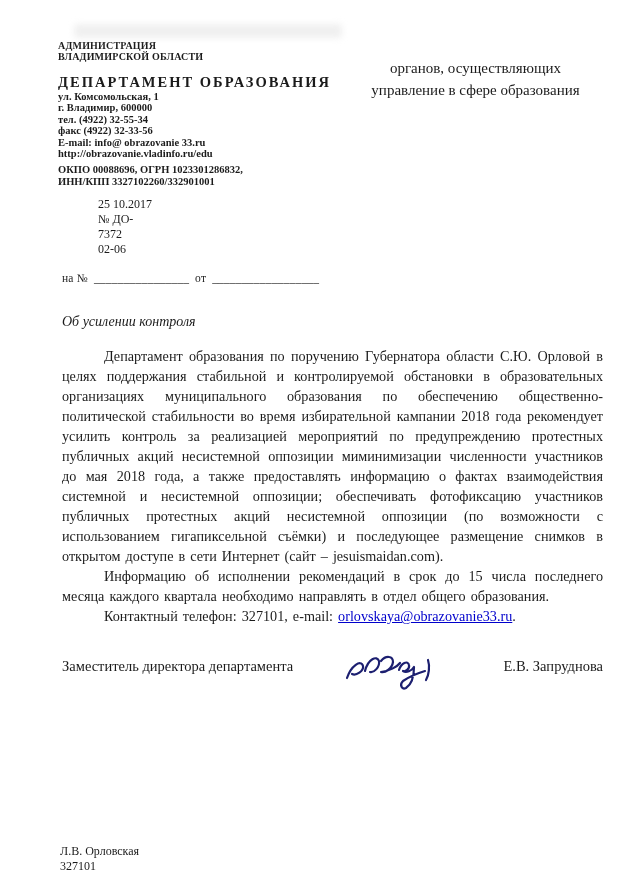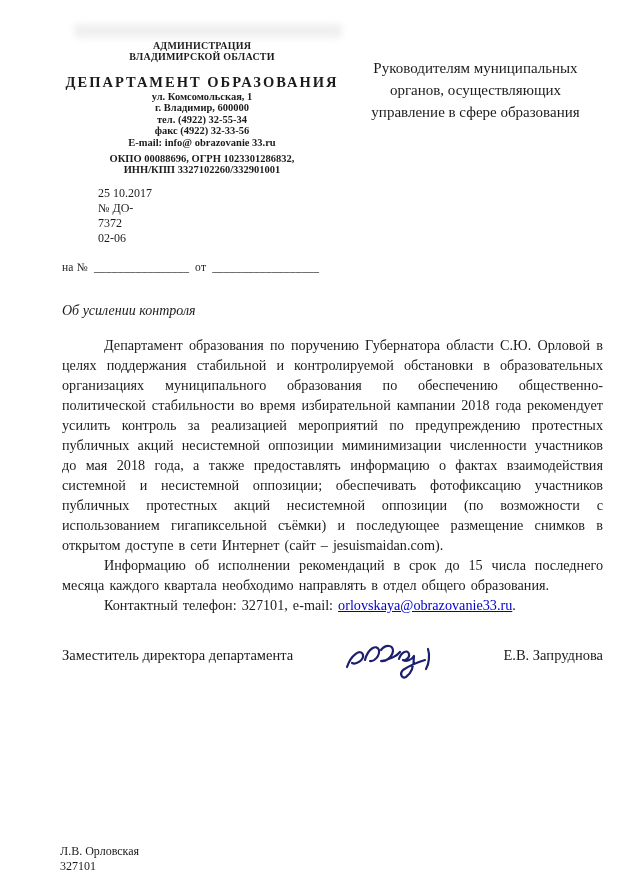--- a/index.html
+++ b/index.html
@@ -7,21 +7,21 @@
   .page {
     width: 619px; height: 878px; position: relative; overflow: hidden;
     background: #ffffff; color: #1b1b1b;
     font-family: "Liberation Serif", "DejaVu Serif", serif;
   }
   .artifact {
     position: absolute; top: 24px; left: 74px; width: 268px; height: 14px;
     background: #f0f0f0; filter: blur(3px); border-radius: 3px;
   }
   .header-row { display: flex; padding: 40px 14px 0 58px; }
-  .org-block { width: 288px; flex: none; text-align: center; font-weight: bold; font-family: Liberation Serif, serif; }
+  .org-block { width: 288px; flex: none; font-weight: bold; font-family: Liberation Serif, serif; }
   .org-top   { font-size: 10px; line-height: 11px; letter-spacing: 0.2px; }
   .org-name  { font-size: 14.5px; letter-spacing: 2px; margin-top: 12px; white-space: nowrap; }
   .org-addr  { font-size: 10.5px; line-height: 11.4px; }
   .org-reg   { font-size: 10.5px; line-height: 11.4px; margin-top: 5px; }
   .recipient { flex: 1; text-align: center; padding-top: 17px; font-size: 15px; line-height: 22px; }
 
   .ref-row  { padding: 10px 14px 0 62px; font-size: 12px; display: flex; align-items: baseline; flex-direction: column; }
   .ref-num  { margin-left: 36px; }
   .ref-num2 { margin-left: 14px; }
   .ref-code { margin-left: 18px; }
@@ -53,28 +53,28 @@
     <div class="org-block">
       <div class="org-top">АДМИНИСТРАЦИЯ</div>
       <div class="org-top">ВЛАДИМИРСКОЙ ОБЛАСТИ</div>
       <div class="org-name">ДЕПАРТАМЕНТ ОБРАЗОВАНИЯ</div>
       <div class="org-addr">
         <div>ул. Комсомольская, 1</div>
         <div>г. Владимир, 600000</div>
         <div>тел. (4922) 32-55-34</div>
         <div>факс (4922) 32-33-56</div>
         <div>E-mail: info@ obrazovanie 33.ru</div>
+        <div>http://obrazovanie.vladinfo.ru/edu</div>
       </div>
       <div class="org-reg">
         <div>ОКПО 00088696, ОГРН 1023301286832,</div>
         <div>ИНН/КПП 3327102260/332901001</div>
       </div>
     </div>
     <div class="recipient">
-      <div>Руководителям муниципальных</div>
       <div>органов, осуществляющих</div>
       <div>управление  в  сфере  образования</div>
     </div>
   </div>
 
   <div class="ref-row">
     <span>25 10.2017</span>
     <span class="ref-num">№ ДО-</span>
     <span class="ref-num2">7372</span>
     <span class="ref-code">02-06</span>

